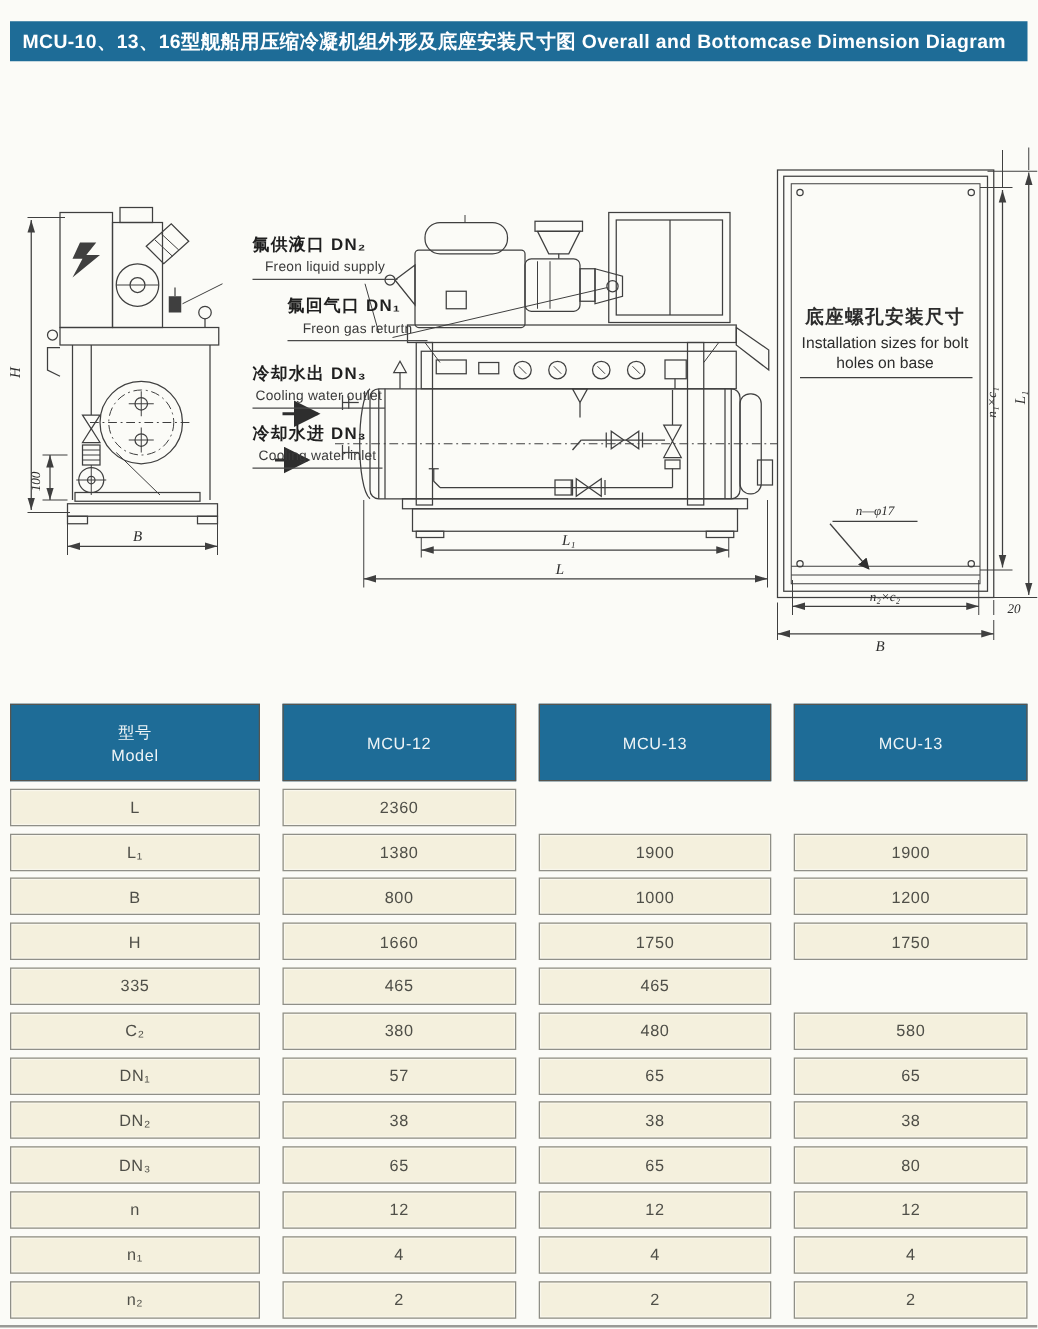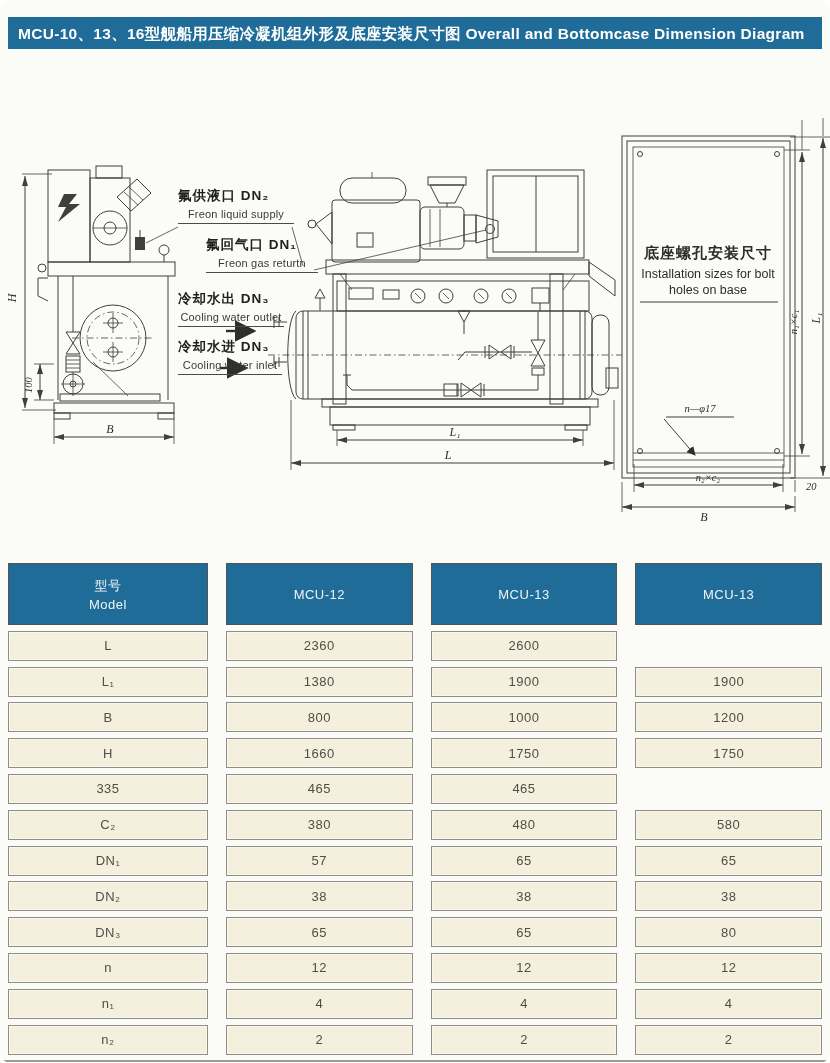--- a/index.html
+++ b/index.html
@@ -1,17 +1,17 @@
 <!DOCTYPE html>
 <html style="--header-bg: #1e6c97; --cell-bg: #f4f0dd; --cell-border: #8f8f88;"><head>
 <meta charset="utf-8">
 <style>
   html,body{margin:0;padding:0;}
   body{font-family:"Liberation Sans",sans-serif;}
-  #page{position:relative;width:830px;height:1063px;background:#fbfbf7;overflow:hidden;border-radius:11px;}
+  #page{position:relative;width:830px;height:1063px;background:#fbfbf7;overflow:hidden;}
 
   
   .title-bar{
     position:absolute;left:8px;top:17px;width:804px;height:32px;
     background:var(--header-bg,#1e6c97);color:#fff;
     font-size:15.5px;font-weight:bold;line-height:33px;
     padding-left:10px;letter-spacing:.3px;white-space:nowrap;overflow:hidden;
   }
 
   
@@ -20,21 +20,21 @@
   .fill{fill:#3f3f3f;stroke:none;}
   .dash{stroke-dasharray:7 3 1.5 3;}
   .thin{stroke-width:.8;}
   text{fill:#2c2c2c;font-family:"Liberation Sans",sans-serif;}
   .dim{font-size:12px;font-style:italic;font-family:"Liberation Serif",serif;}
   .dimsm{font-size:10.5px;font-style:italic;font-family:"Liberation Serif",serif;}
   .bv-zh{font-size:15px;font-weight:bold;letter-spacing:1px;}
   .bv-en{font-size:12.5px;}
 
   
-  .callout{position:absolute;border-bottom:1.5px solid #4a4a4a;padding-bottom:3px;}
+  .callout{position:absolute;border-bottom:1.5px solid #4a4a4a;padding-bottom:3px;margin-left:24px;}
   .callout .zh{font-size:13.5px;font-weight:bold;letter-spacing:1px;color:#1f1f1f;}
   .callout .en{font-size:11px;color:#3a3a3a;margin-top:3px;letter-spacing:.2px;text-align:center;}
 
   
   .spec-table{position:absolute;left:8px;top:563px;width:814px;}
   .thead,.trow{display:grid;grid-template-columns:200px 1fr 1fr 1fr;column-gap:18px;}
   .thead{height:62px;}
   .trow{height:30px;margin-top:5.8px;}
   .hcell{
     background:var(--header-bg,#1e6c97);color:#eef4f6;
@@ -319,21 +319,20 @@
         <div class="sub">Model</div>
       </div>
       <div class="hcell">MCU-12</div>
       <div class="hcell">MCU-13</div>
       <div class="hcell">MCU-13</div>
     </div>
     <div id="table-body">
         <div class="trow">
           <div class="cell">L</div>
           <div class="cell">2360</div>
-          <div class="cell">2600</div>
         </div>
         <div class="trow">
           <div class="cell">L₁</div>
           <div class="cell">1380</div>
           <div class="cell">1900</div>
           <div class="cell">1900</div>
         </div>
         <div class="trow">
           <div class="cell">B</div>
           <div class="cell">800</div>

